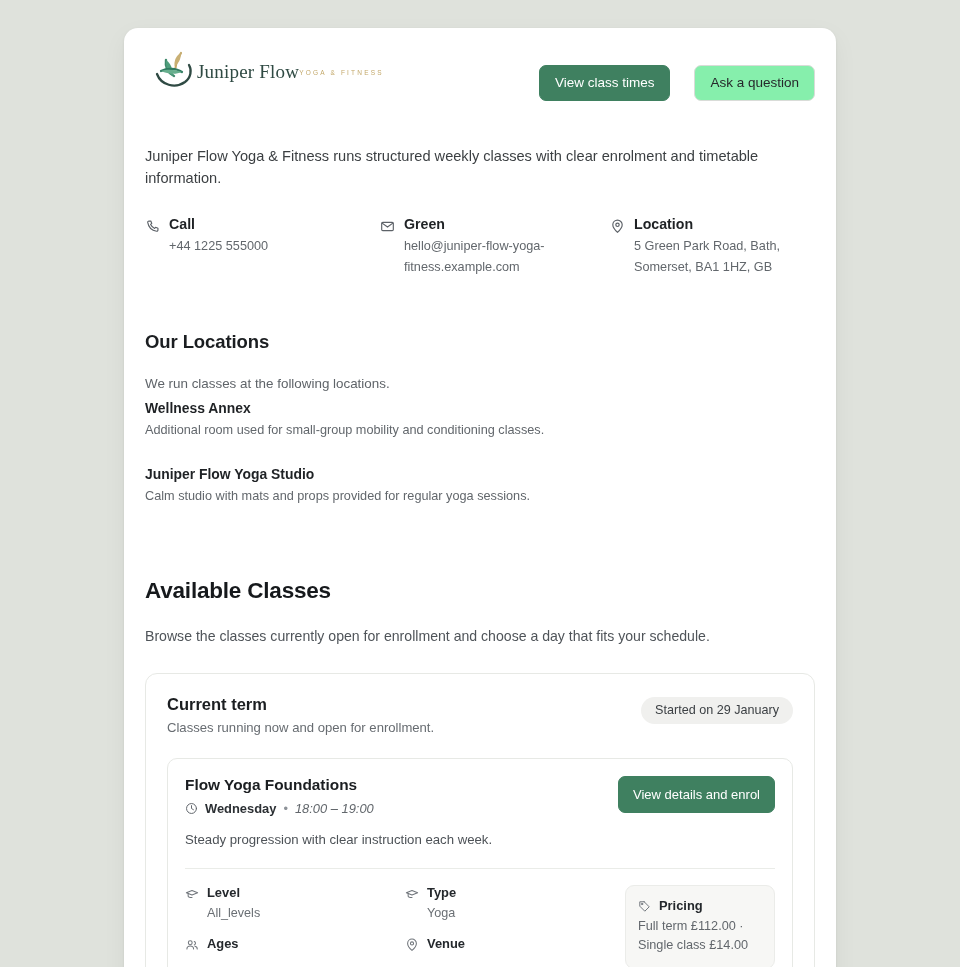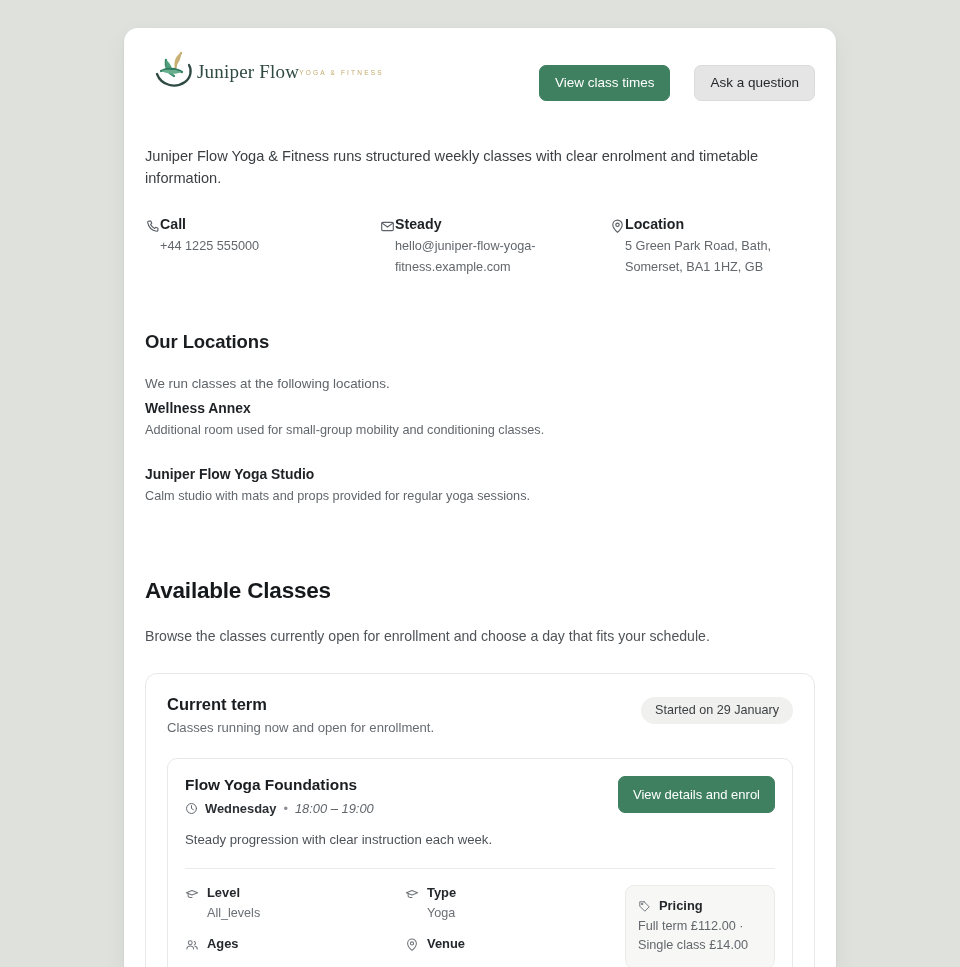--- a/index.html
+++ b/index.html
@@ -59,38 +59,38 @@
   .btn {
     font-family: "Liberation Sans", sans-serif;
     font-size: 13.5px;
     border-radius: 7px;
     padding: 10px 15px;
     cursor: pointer;
     line-height: 1;
     white-space: nowrap;
   }
   .btn-primary { background: #3f8060; color: #ffffff; border: 1px solid #3f8060; }
-  .btn-ghost { background: #e5e5e5; color: #26282b; border: 1px solid #d9dcd8; }
+  .btn-ghost { background: #86efac; color: #26282b; border: 1px solid #d9dcd8; }
 
   
   .body { padding: 0 21px; }
 
   .intro {
     margin-top: 44px;
     font-size: 14.6px;
     line-height: 1.55;
     color: #3b3f42;
     max-width: 620px;
   }
 
   .contacts {
     display: flex;
     margin-top: 26px;
   }
-  .contact { display: flex; }
+  .contact { display: flex; gap: 9px; }
   .c-call { width: 235px; }
   .c-email { width: 230px; }
   .c-loc { width: 200px; }
   .contact .ico { flex: 0 0 15px; padding-top: 3px; color: #5d6268; }
   .c-title { font-size: 14.2px; color: #1f2225; font-weight: 700; line-height: 1.2; }
   .c-val { font-size: 12.7px; color: #62676c; line-height: 1.66; margin-top: 3px; }
 
   
   .sec-title {
     font-size: 18.5px;
@@ -230,21 +230,21 @@
         </div>
 
         <div class="contact c-email">
           <span class="ico">
             <svg viewBox="0 0 16 16" width="15" height="15" fill="none" stroke="currentColor" stroke-width="1.25" stroke-linecap="round" stroke-linejoin="round">
               <rect x="1.8" y="3.6" width="12.4" height="8.8" rx="1.2"></rect>
               <path d="m2.3 4.4 5.7 4.2 5.7-4.2"></path>
             </svg>
           </span>
           <div>
-            <div class="c-title">Steady</div>
+            <div class="c-title">Green</div>
             <div class="c-val">hello@juniper-flow-yoga-fitness.example.com</div>
           </div>
         </div>
 
         <div class="contact c-loc">
           <span class="ico">
             <svg viewBox="0 0 16 16" width="15" height="15" fill="none" stroke="currentColor" stroke-width="1.25" stroke-linecap="round" stroke-linejoin="round">
               <path d="M8 14.2s5-4.3 5-8A5 5 0 0 0 3 6.2c0 3.7 5 8 5 8Z"></path>
               <circle cx="8" cy="6.2" r="1.8"></circle>
             </svg>

